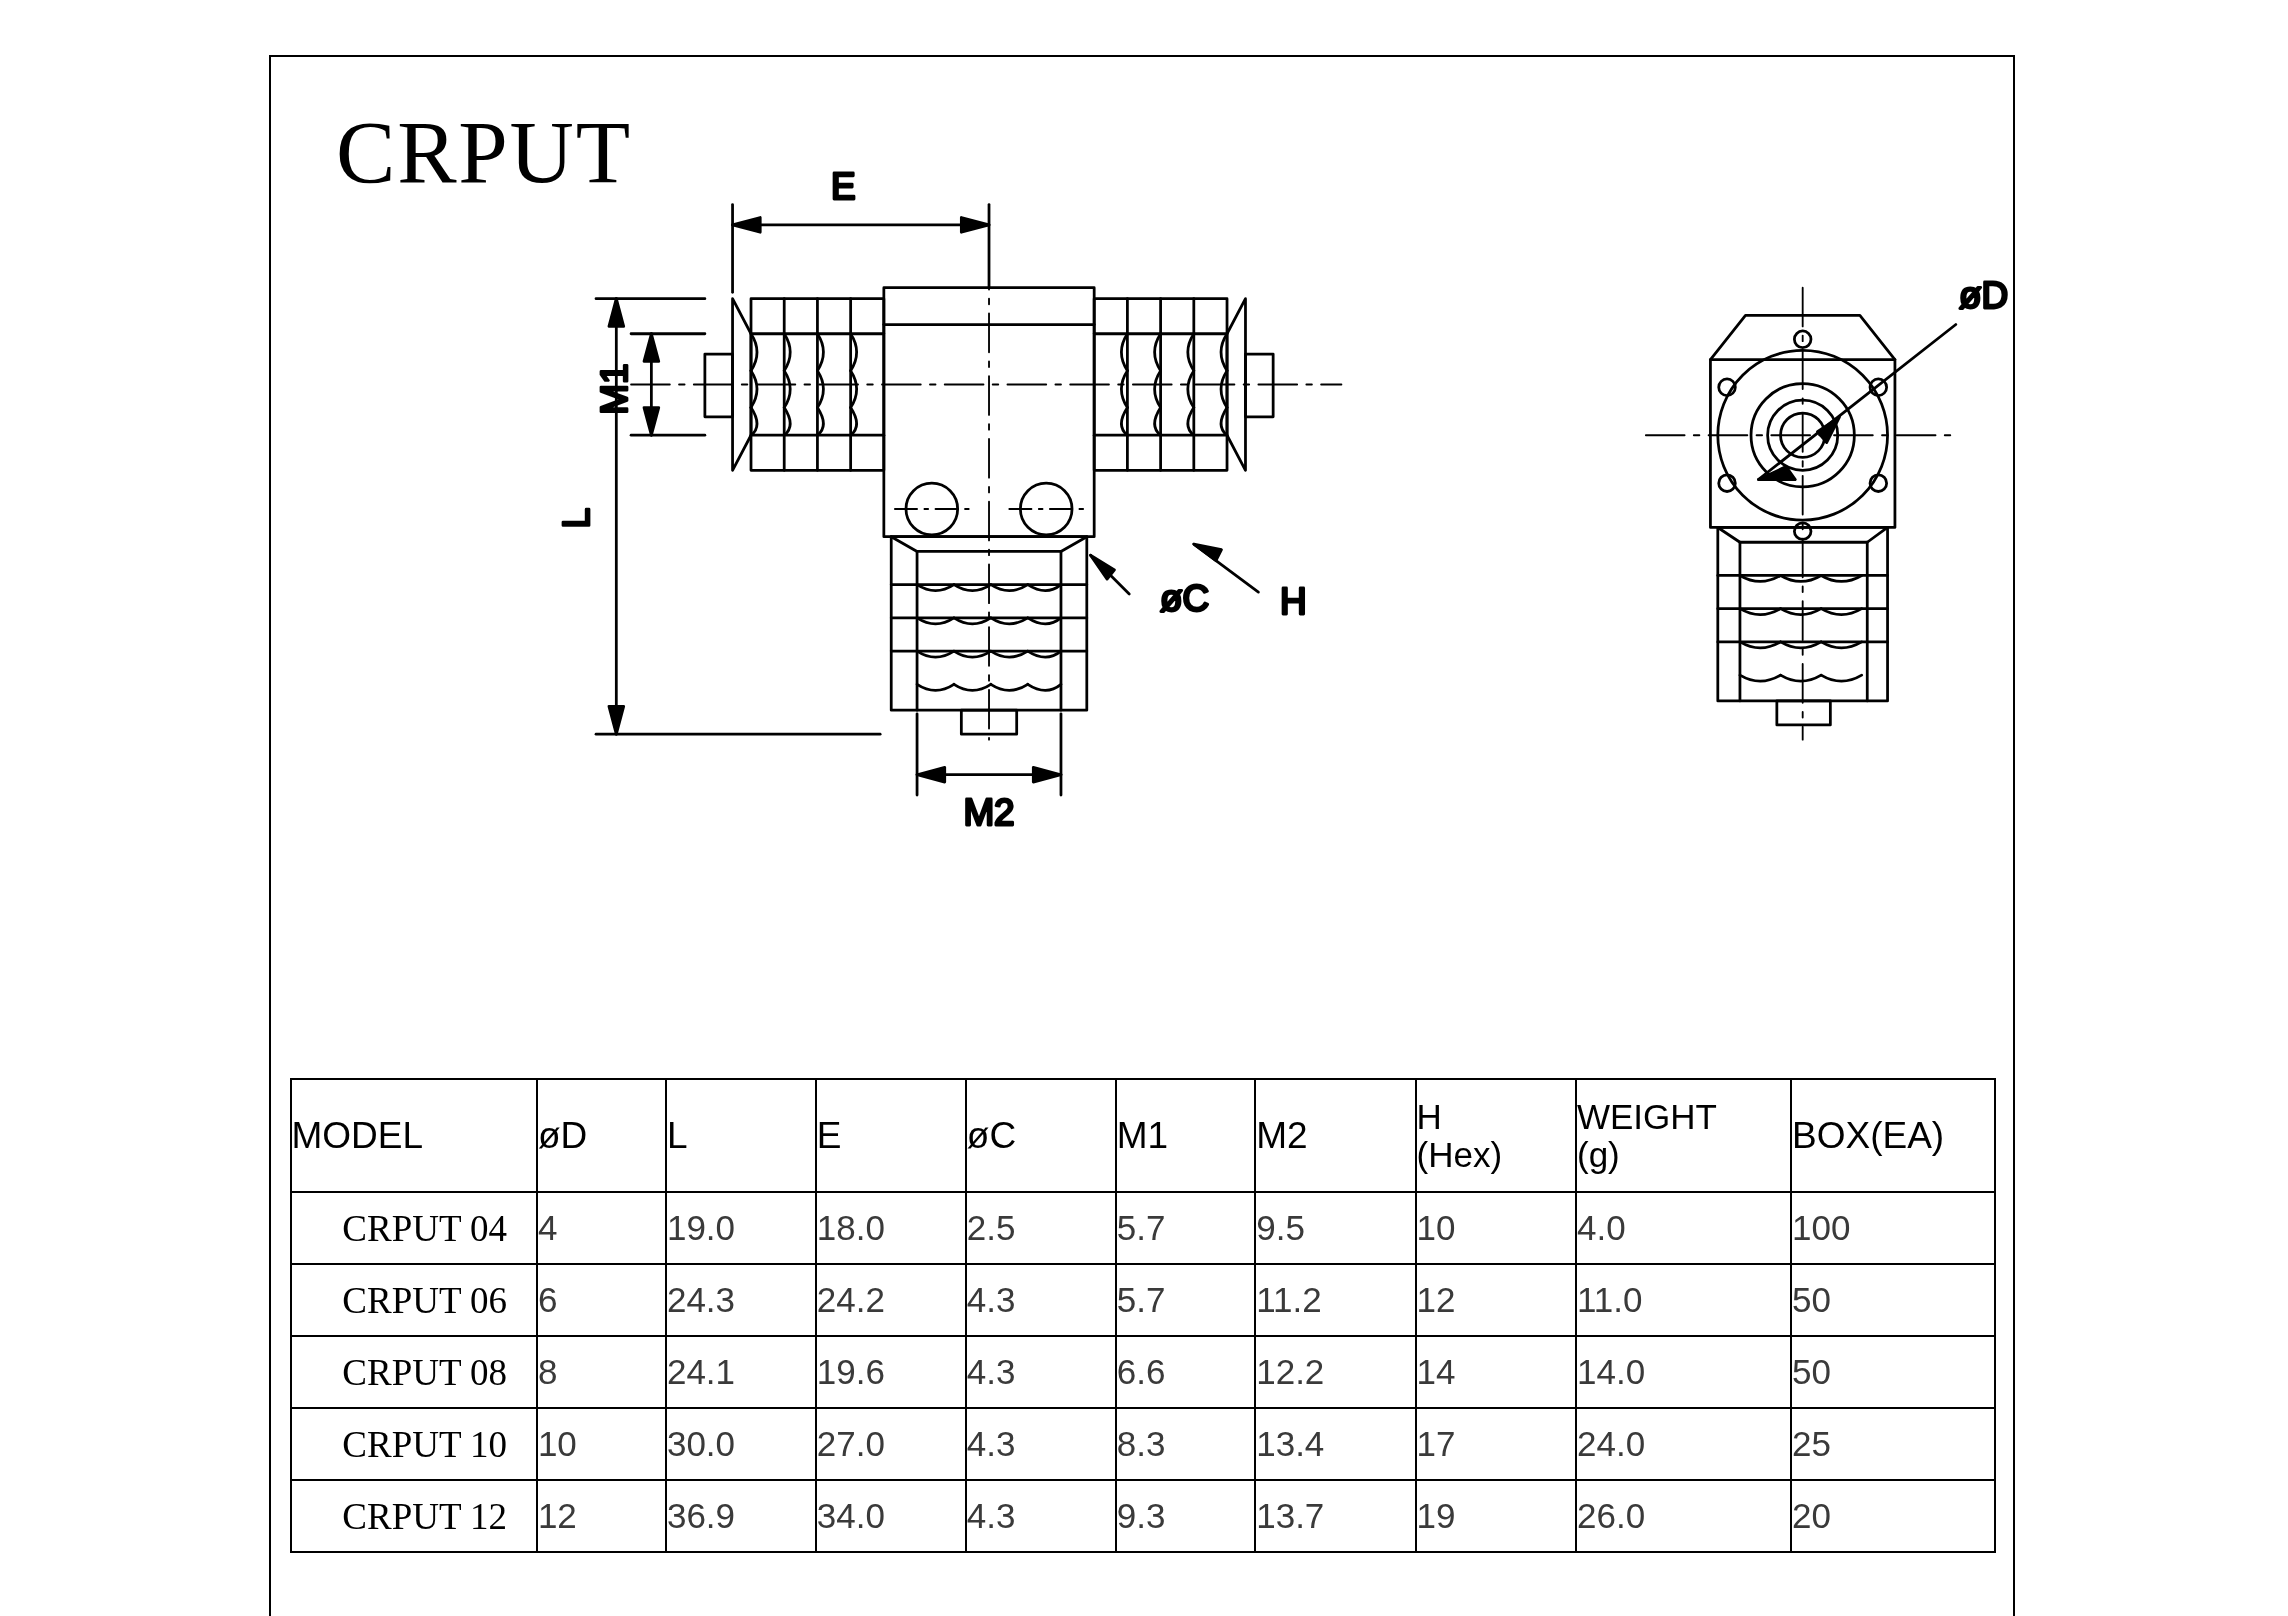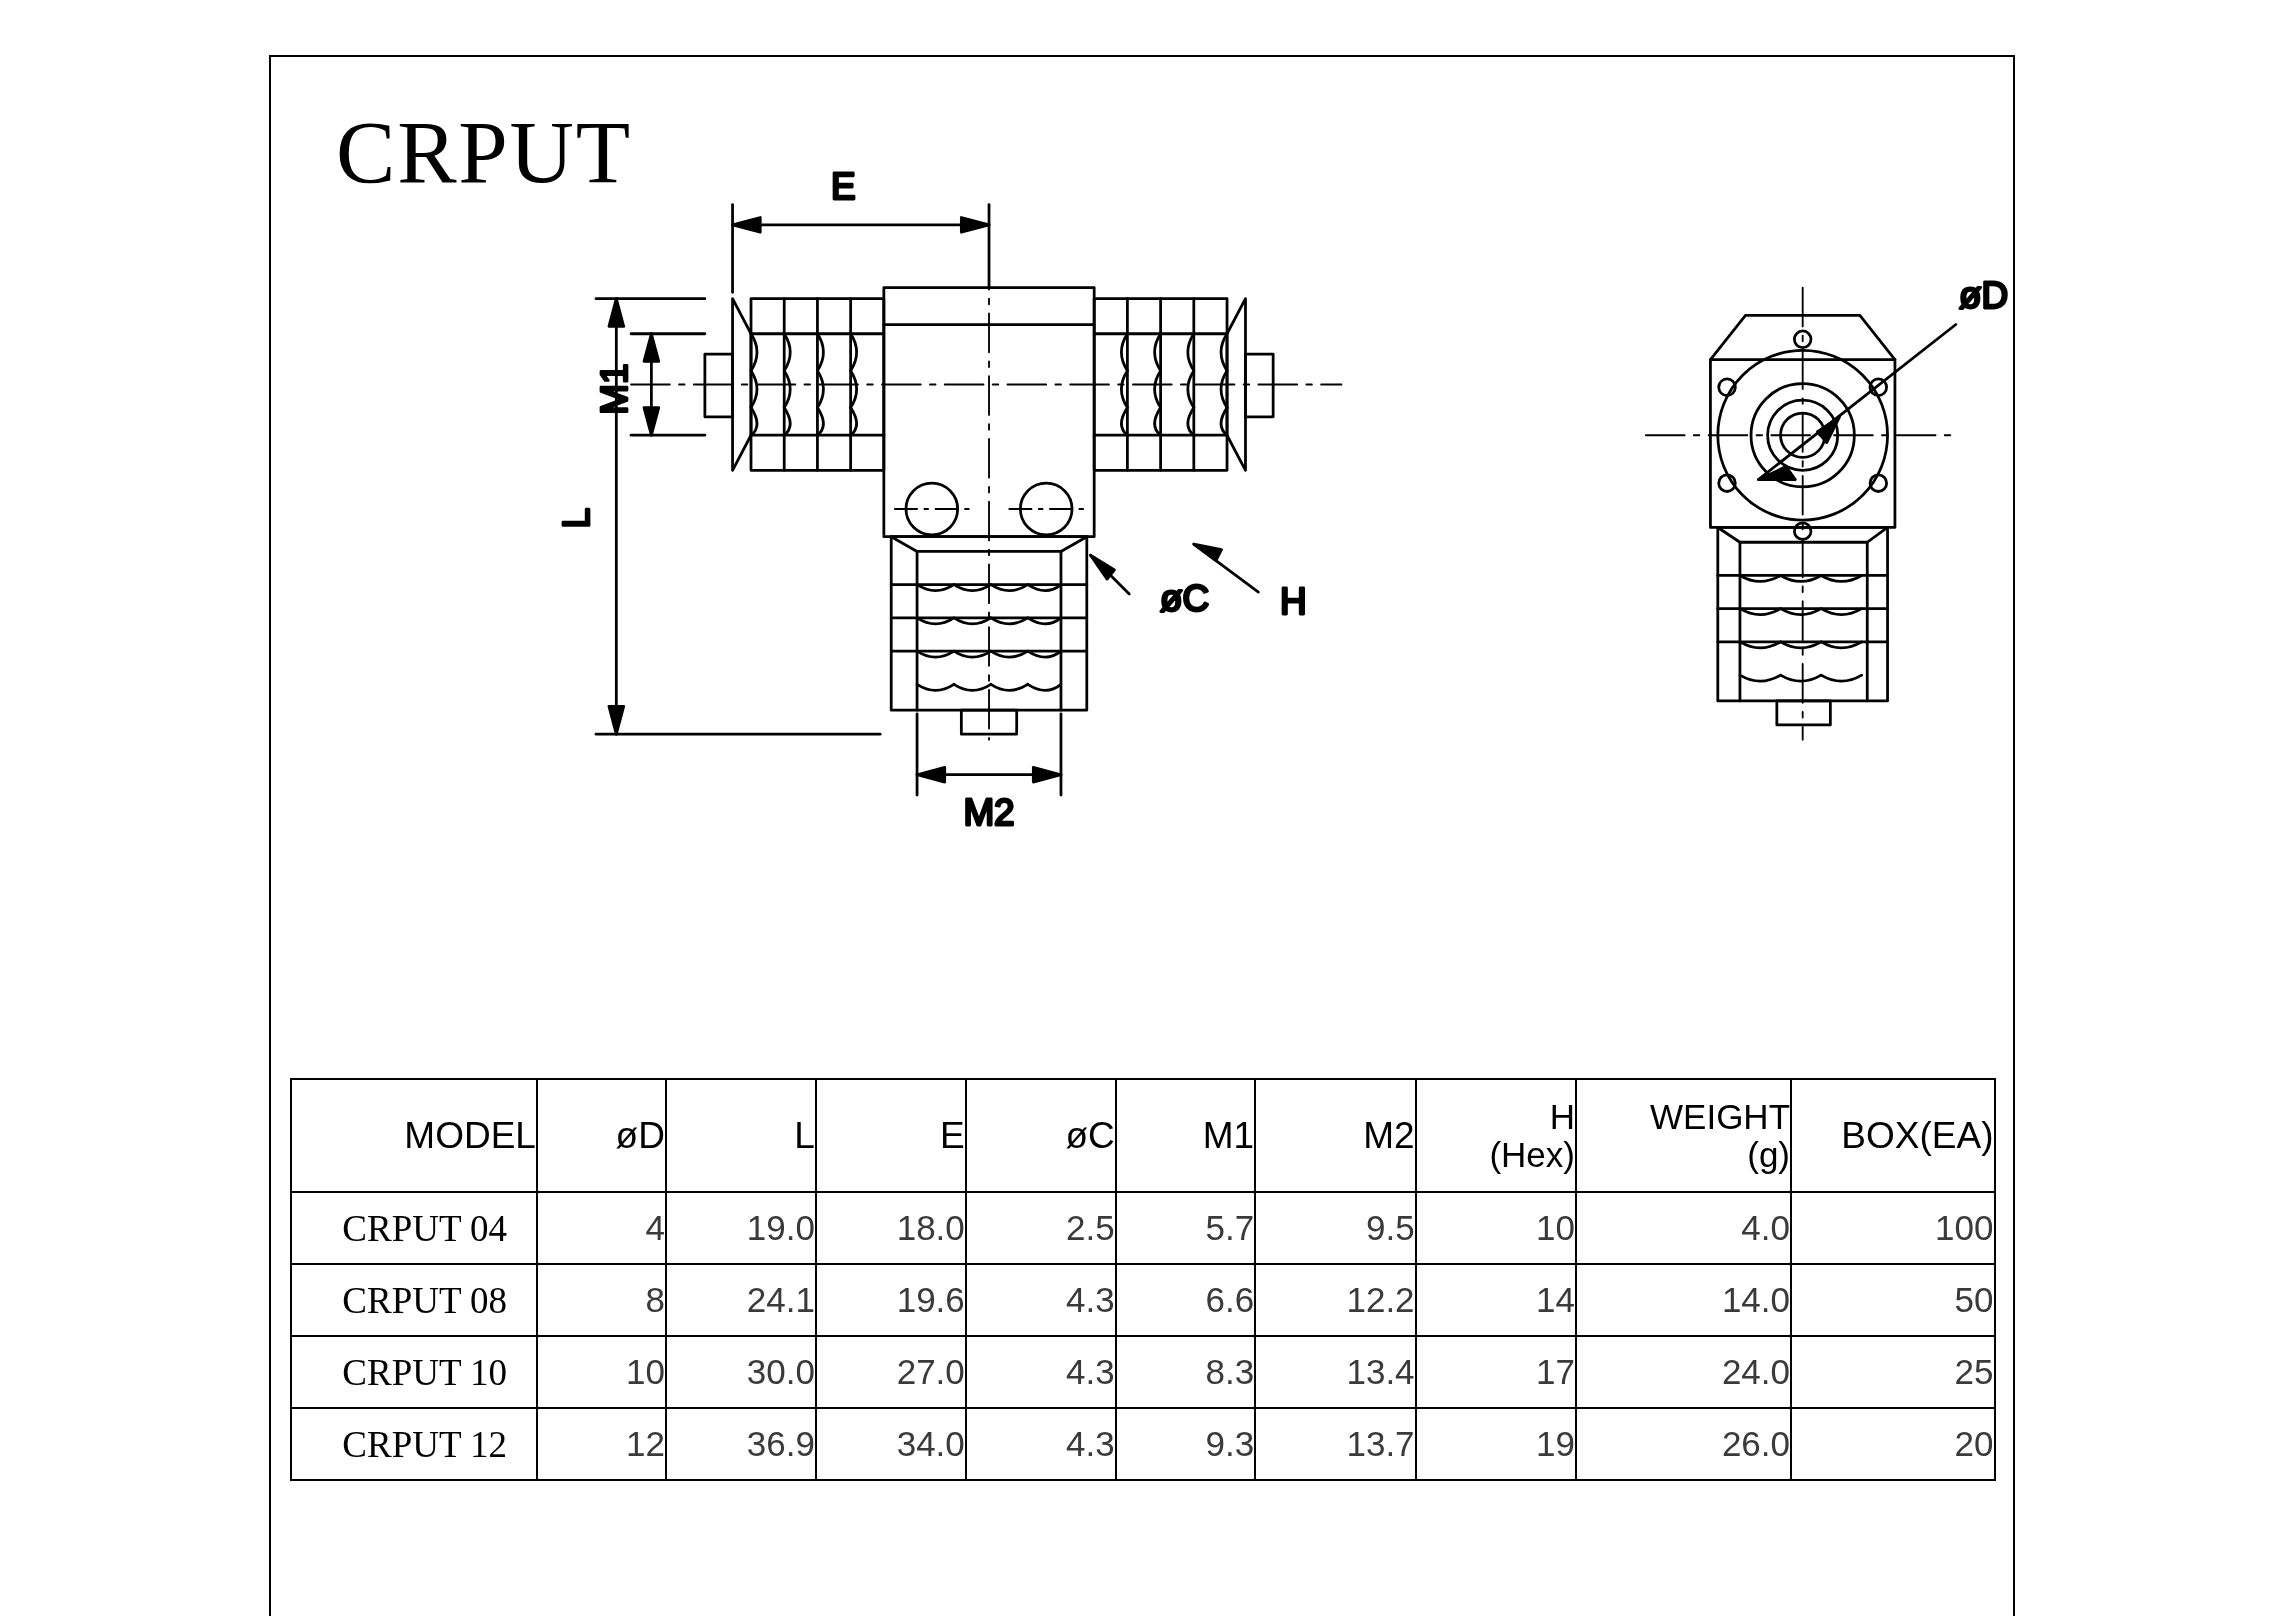--- a/index.html
+++ b/index.html
@@ -44,21 +44,21 @@
   .spec-table {
     position: absolute;
     left: 18.5px;
     top: 1021px;
     width: 1706px;
     border-collapse: collapse;
     table-layout: fixed;
   }
   .spec-table td, .spec-table th {
     border: 2.8px solid #000;
-    text-align: right;
+    text-align: left;
     vertical-align: middle;
     font-weight: normal;
     font-size: 35px;
     color: #3a3a3a;
     height: 70px;
     padding: 0;
   }
   .spec-table th {
     color: #000;
     font-size: 37px;
@@ -331,20 +331,32 @@
         <td>19.0</td>
         <td>18.0</td>
         <td>2.5</td>
         <td>5.7</td>
         <td>9.5</td>
         <td>10</td>
         <td>4.0</td>
         <td>100</td>
       </tr>
       <tr>
+        <td class="model">CRPUT 06</td>
+        <td>6</td>
+        <td>24.3</td>
+        <td>24.2</td>
+        <td>4.3</td>
+        <td>5.7</td>
+        <td>11.2</td>
+        <td>12</td>
+        <td>11.0</td>
+        <td>50</td>
+      </tr>
+      <tr>
         <td class="model">CRPUT 08</td>
         <td>8</td>
         <td>24.1</td>
         <td>19.6</td>
         <td>4.3</td>
         <td>6.6</td>
         <td>12.2</td>
         <td>14</td>
         <td>14.0</td>
         <td>50</td>

